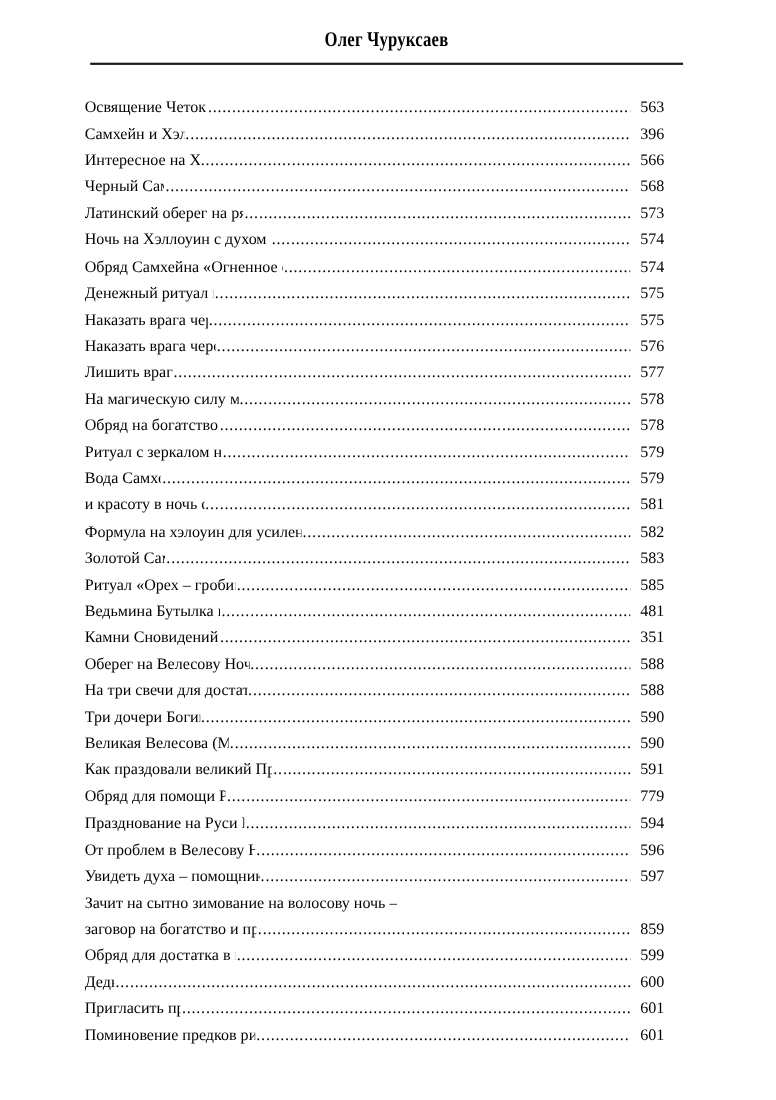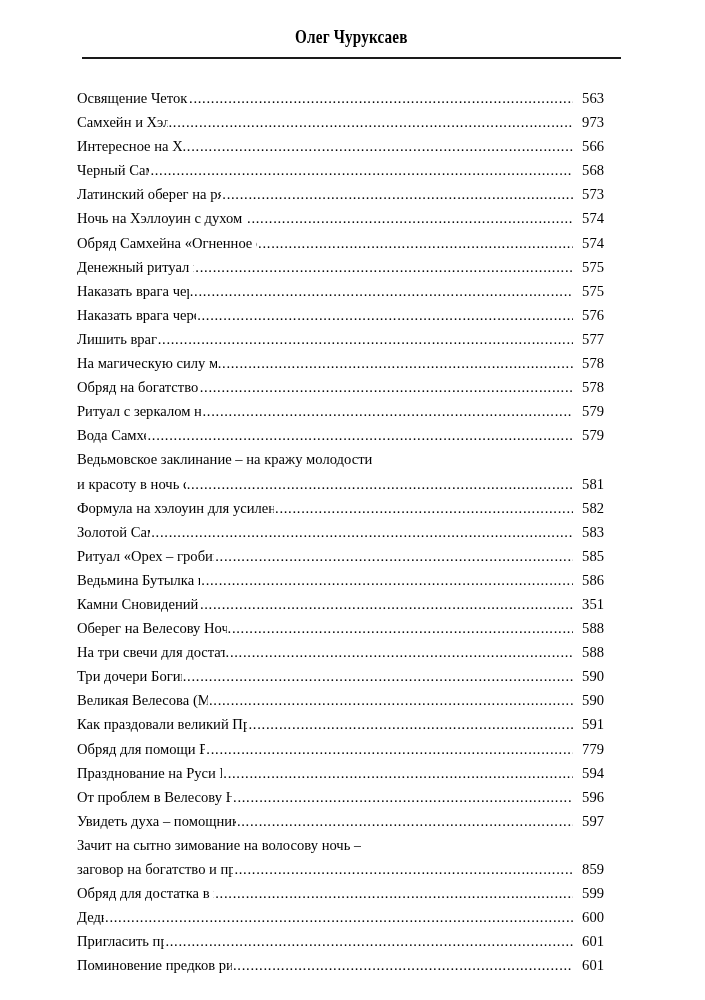--- a/index.html
+++ b/index.html
@@ -134,21 +134,21 @@
 
   <div class="toc">
       <div class="toc-entry">
         <span class="toc-title">Освящение Четок Самхейн</span>
         <span class="toc-leader"></span>
         <span class="toc-page">563</span>
       </div>
       <div class="toc-entry">
         <span class="toc-title">Самхейн и Хэллоуин</span>
         <span class="toc-leader"></span>
-        <span class="toc-page">973</span>
+        <span class="toc-page">396</span>
       </div>
       <div class="toc-entry">
         <span class="toc-title">Интересное на Хэллоуин</span>
         <span class="toc-leader"></span>
         <span class="toc-page">566</span>
       </div>
       <div class="toc-entry">
         <span class="toc-title">Черный Самайн</span>
         <span class="toc-leader"></span>
         <span class="toc-page">568</span>
@@ -201,23 +201,20 @@
       <div class="toc-entry">
         <span class="toc-title">Ритуал с зеркалом на Хэллоуин</span>
         <span class="toc-leader"></span>
         <span class="toc-page">579</span>
       </div>
       <div class="toc-entry">
         <span class="toc-title">Вода Самхейна</span>
         <span class="toc-leader"></span>
         <span class="toc-page">579</span>
       </div>
-      <div class="toc-entry first-line continued">
-        <span class="toc-title">Ведьмовское заклинание – на кражу молодости</span>
-      </div>
       <div class="toc-entry">
         <span class="toc-title">и красоту в ночь самхейна</span>
         <span class="toc-leader"></span>
         <span class="toc-page">581</span>
       </div>
       <div class="toc-entry">
         <span class="toc-title">Формула на хэлоуин для усиления интуиции и прозорливости</span>
         <span class="toc-leader"></span>
         <span class="toc-page">582</span>
       </div>
@@ -227,21 +224,21 @@
         <span class="toc-page">583</span>
       </div>
       <div class="toc-entry">
         <span class="toc-title">Ритуал «Орех – гробик» от проблем</span>
         <span class="toc-leader"></span>
         <span class="toc-page">585</span>
       </div>
       <div class="toc-entry">
         <span class="toc-title">Ведьмина Бутылка на Самхейн</span>
         <span class="toc-leader"></span>
-        <span class="toc-page">586</span>
+        <span class="toc-page">481</span>
       </div>
       <div class="toc-entry">
         <span class="toc-title">Камни Сновидений на Самайн</span>
         <span class="toc-leader"></span>
         <span class="toc-page">351</span>
       </div>
       <div class="toc-entry">
         <span class="toc-title">Оберег на Велесову Ночь от злых людей</span>
         <span class="toc-leader"></span>
         <span class="toc-page">588</span>

